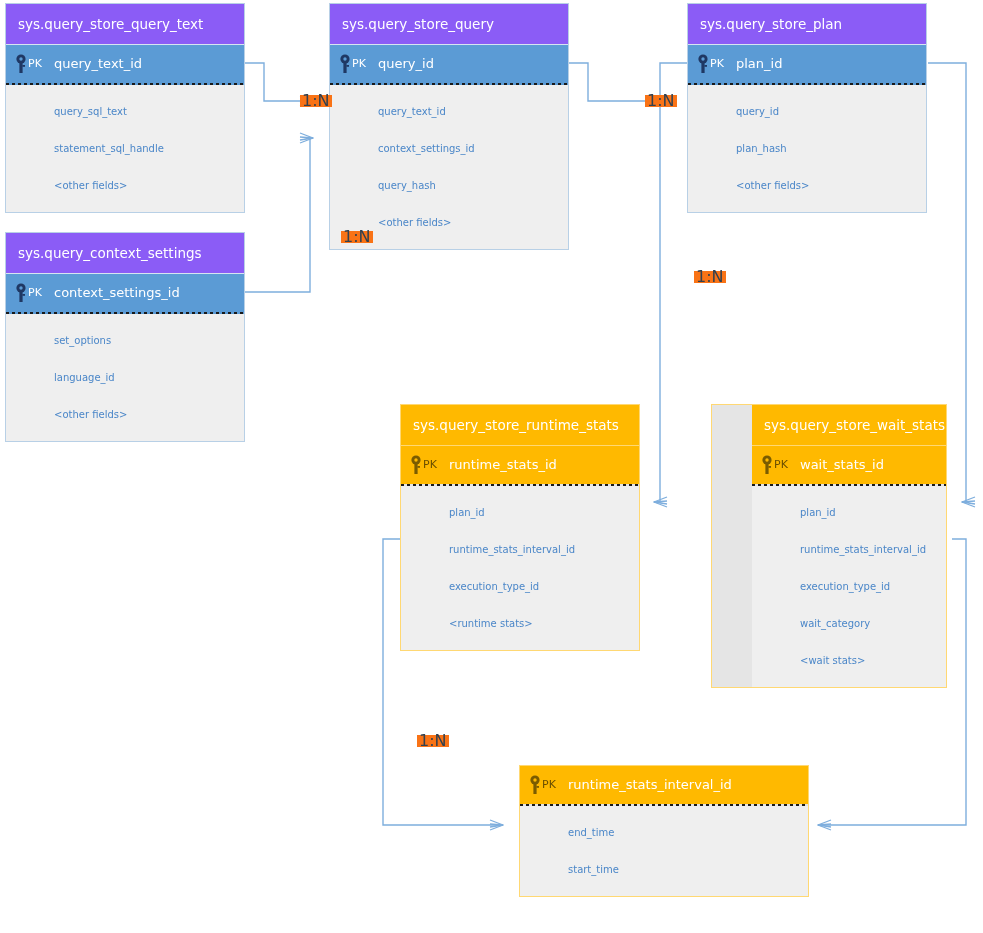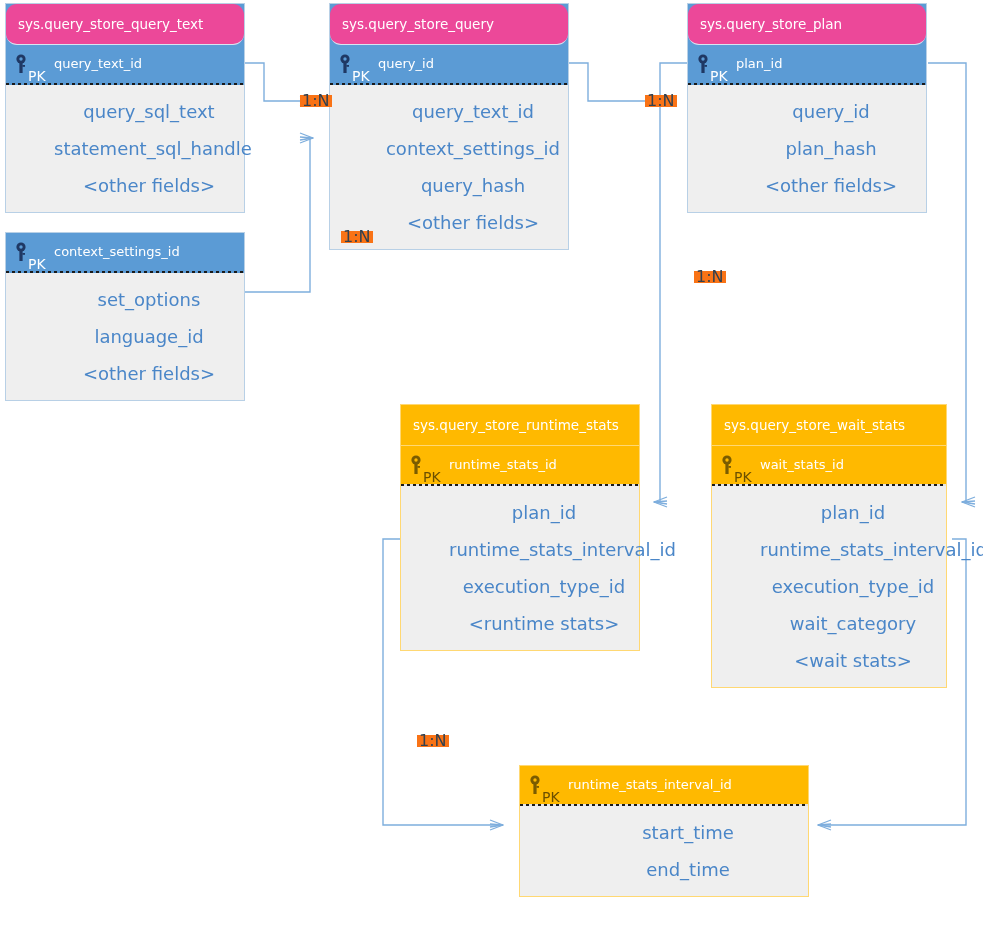--- a/index.html
+++ b/index.html
@@ -14,34 +14,34 @@
   .entity{position:absolute;z-index:2;box-sizing:border-box;}
   .entity .hdr{
     box-sizing:border-box;width:100%;height:41px;line-height:41px;
     padding:0 12px;font-size:13.5px;color:#ffffff;white-space:nowrap;overflow:hidden;
   }
   .entity .pk{
     box-sizing:border-box;width:100%;height:38px;position:relative;
     font-size:13px;color:#ffffff;white-space:nowrap;
   }
   .entity .pk .keyicon{position:absolute;left:10px;top:9px;width:13px;height:20px;}
-  .entity .pk .pklbl{position:absolute;left:22px;top:12px;height:38px;line-height:38px;font-size:14px;}
+  .entity .pk .pklbl{position:absolute;left:22px;top:0;height:38px;line-height:38px;font-size:11px;}
   .entity .pk .pkname{position:absolute;left:48px;top:0;height:38px;line-height:38px;}
   .entity .dash{width:100%;height:2px;background-image:
       repeating-linear-gradient(to right,#1a1a1a 0,#1a1a1a 3px,transparent 3px,transparent 6px);}
   .entity .body{box-sizing:border-box;width:100%;background:#efefef;padding:0;}
   .entity .body .fld{
     box-sizing:border-box;height:37px;line-height:37px;padding-left:48px;
-    font-size:18px;color:#4a86c8;white-space:nowrap;text-align:center;
+    font-size:10px;color:#4a86c8;white-space:nowrap;
   }
   .entity .body .pad{height:8px;}
 
   
   .e-blue{border:1px solid #b8d0e6;background:#5b9bd5;}
-  .e-blue .hdr{background:#ec4899;border-bottom:1px solid #d7e4f1;border-radius:11px;}
+  .e-blue .hdr{background:#8b5cf6;border-bottom:1px solid #d7e4f1;}
   .e-blue .pk{background:#5b9bd5;}
   
   .e-orange{border:1px solid #ffd873;background:#e5e5e5;}
   .e-orange .hdr{background:#ffb900;border-bottom:1px solid #ffd873;}
   .e-orange .pk{background:#ffb900;}
   .e-orange .hdr{color:#ffffff;}
   .e-orange .pk{color:#ffffff;}
   .e-orange .pk .pklbl{color:#6b4f00;}
 
   
@@ -160,20 +160,21 @@
     <div class="body">
       <div class="pad"></div>
       <div class="fld">query_id</div>
       <div class="fld">plan_hash</div>
       <div class="fld">&lt;other fields&gt;</div>
       <div class="pad"></div>
     </div>
   </div>
 
   <div class="entity e-blue" style="left:5px;top:232px;width:240px;">
+    <div class="hdr">sys.query_context_settings</div>
     <div class="pk">
       <span class="keyicon">
         <svg width="13" height="20" viewBox="0 0 13 20">
             <circle cx="5" cy="5" r="4.6" fill="#1f3864"></circle>
             <circle cx="5" cy="5" r="1.7" fill="#5b9bd5"></circle>
             <rect x="3.4" y="8" width="3.2" height="11" fill="#1f3864"></rect>
             <rect x="6.4" y="11" width="2.6" height="1.8" fill="#1f3864"></rect>
           </svg>
       </span>
       <span class="pklbl">PK</span>
@@ -207,21 +208,21 @@
     <div class="body">
       <div class="pad"></div>
       <div class="fld">plan_id</div>
       <div class="fld">runtime_stats_interval_id</div>
       <div class="fld">execution_type_id</div>
       <div class="fld">&lt;runtime stats&gt;</div>
       <div class="pad"></div>
     </div>
   </div>
 
-  <div class="entity e-orange" style="left:711px;top:404px;width:236px;">
+  <div class="entity e-orange" style="left:711px;top:404px;width:236px;padding-left:40px;">
     <div class="hdr">sys.query_store_wait_stats</div>
     <div class="pk">
       <span class="keyicon">
         <svg width="13" height="20" viewBox="0 0 13 20">
             <circle cx="5" cy="5" r="4.6" fill="#7a5c00"></circle>
             <circle cx="5" cy="5" r="1.7" fill="#ffb900"></circle>
             <rect x="3.4" y="8" width="3.2" height="11" fill="#7a5c00"></rect>
             <rect x="6.4" y="11" width="2.6" height="1.8" fill="#7a5c00"></rect>
           </svg>
       </span>
@@ -249,19 +250,19 @@
             <rect x="3.4" y="8" width="3.2" height="11" fill="#7a5c00"></rect>
             <rect x="6.4" y="11" width="2.6" height="1.8" fill="#7a5c00"></rect>
           </svg>
       </span>
       <span class="pklbl">PK</span>
       <span class="pkname">runtime_stats_interval_id</span>
     </div>
     <div class="dash"></div>
     <div class="body">
       <div class="pad"></div>
+      <div class="fld">end_time</div>
       <div class="fld">start_time</div>
-      <div class="fld">end_time</div>
       <div class="pad"></div>
     </div>
   </div>
 
 </div>
 
 </body></html>

